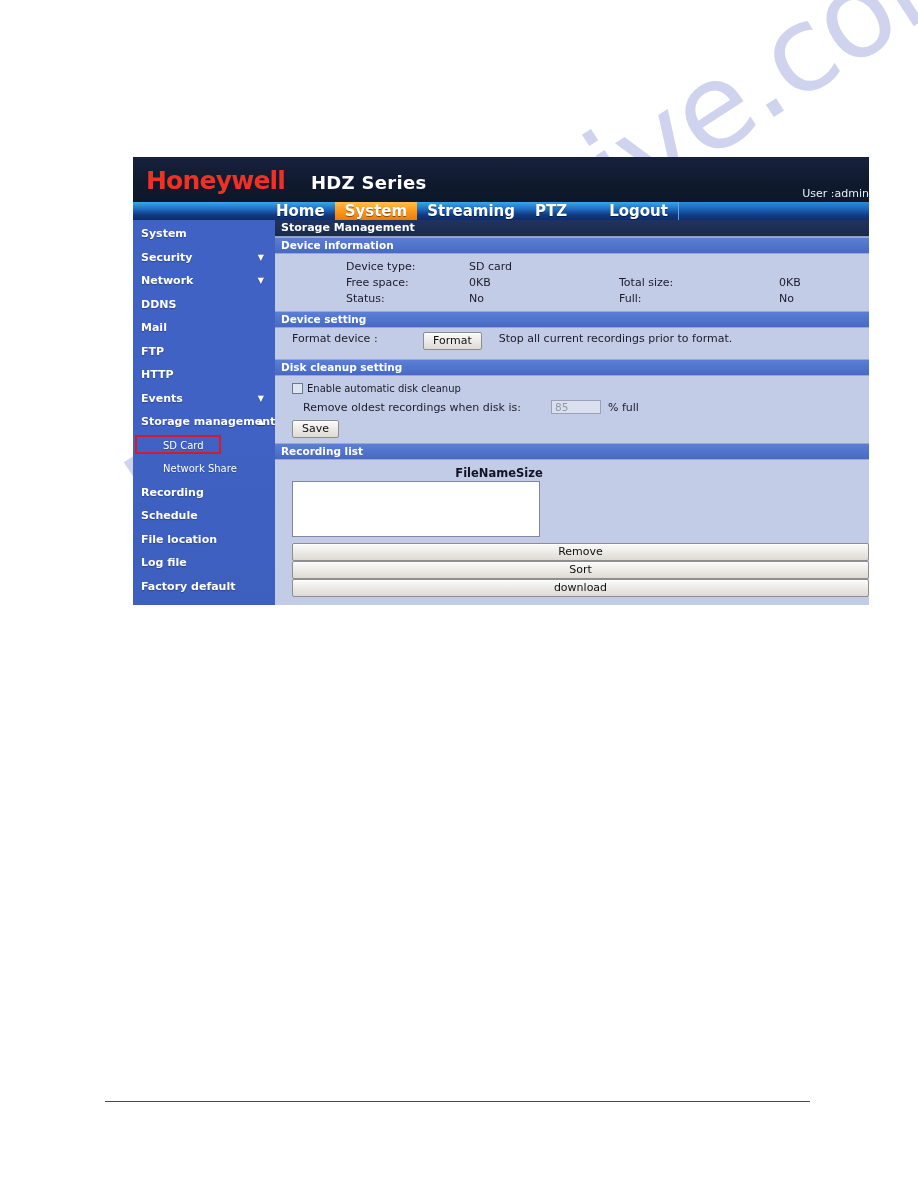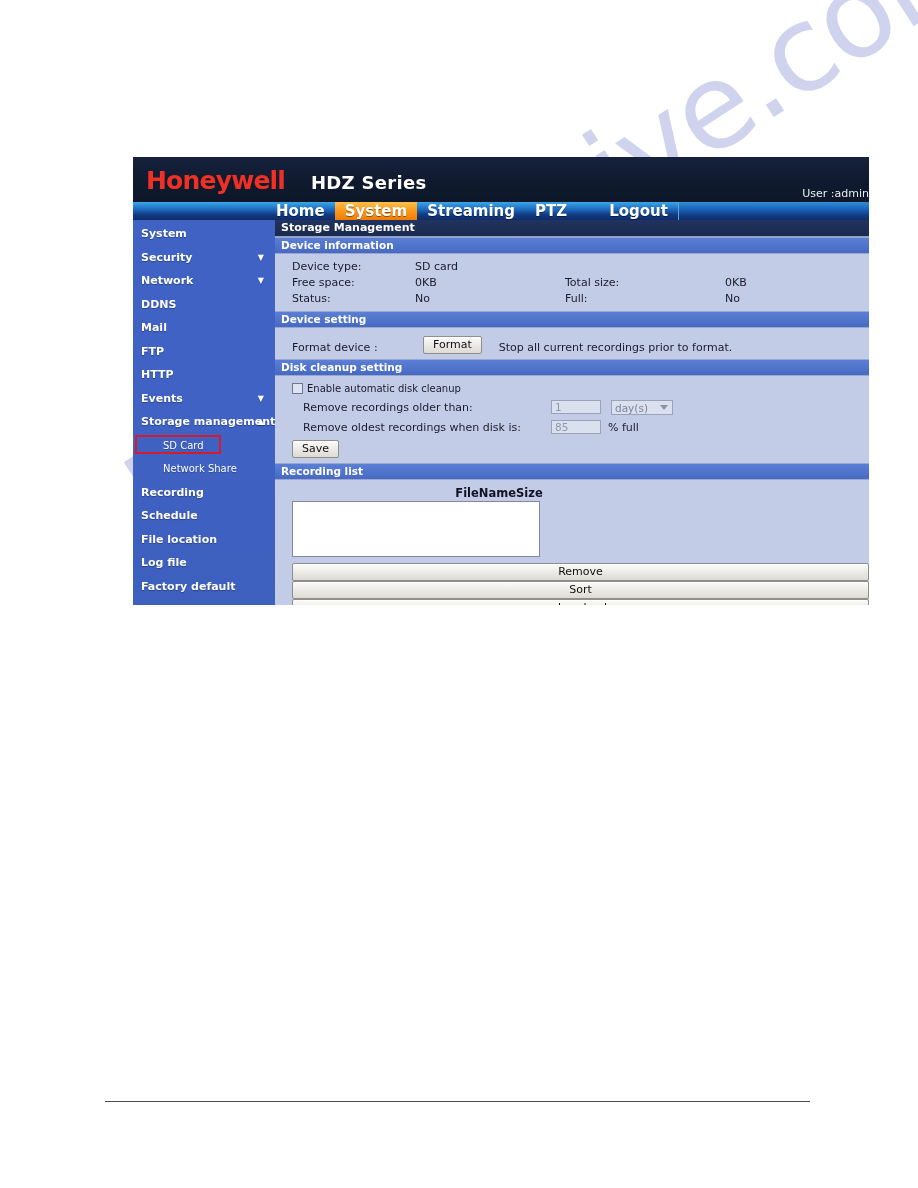--- a/index.html
+++ b/index.html
@@ -191,29 +191,30 @@
     border-bottom: 1px solid #9aa8cf;
   }
   .panel { padding: 4px 0 5px 0; }
 
   .row {
     display: flex;
     align-items: center;
     height: 16px;
     font-size: 11px;
     color: #1b1b2b;
+    justify-content: flex-end;
   }
   .lbl-a { width: 140px; padding-left: 17px; box-sizing: border-box; }
   .val-a { width: 150px; }
   .lbl-b { width: 160px; }
   .val-b { width: 90px; }
 
   .fmt-row {
     display: flex;
-    align-items: flex-end;
+    align-items: flex-start;
     height: 22px;
     font-size: 11px;
     color: #1b1b2b;
     padding-left: 17px;
     box-sizing: border-box;
   }
   .fmt-label { width: 131px; }
 
   .btn {
     font-family: "DejaVu Sans", "Liberation Sans", sans-serif;
@@ -447,28 +448,20 @@
         </div>
       </div>
 
       <div class="sec-head">Disk cleanup setting</div>
       <div class="panel">
         <div class="chk-row">
           <span class="chk"></span>
           <span>Enable automatic disk cleanup</span>
         </div>
         <div class="cfg-row">
-          <div class="cfg-label">Remove recordings older than:</div>
-          <div class="txtbox">1</div>
-          <div class="selbox">
-            <span>day(s)</span>
-            <span class="caret"></span>
-          </div>
-        </div>
-        <div class="cfg-row">
           <div class="cfg-label">Remove oldest recordings when disk is:</div>
           <div class="txtbox">85</div>
           <div class="pct">% full</div>
         </div>
         <div class="save-row">
           <button class="btn">Save</button>
         </div>
       </div>
 
       <div class="sec-head">Recording list</div>

